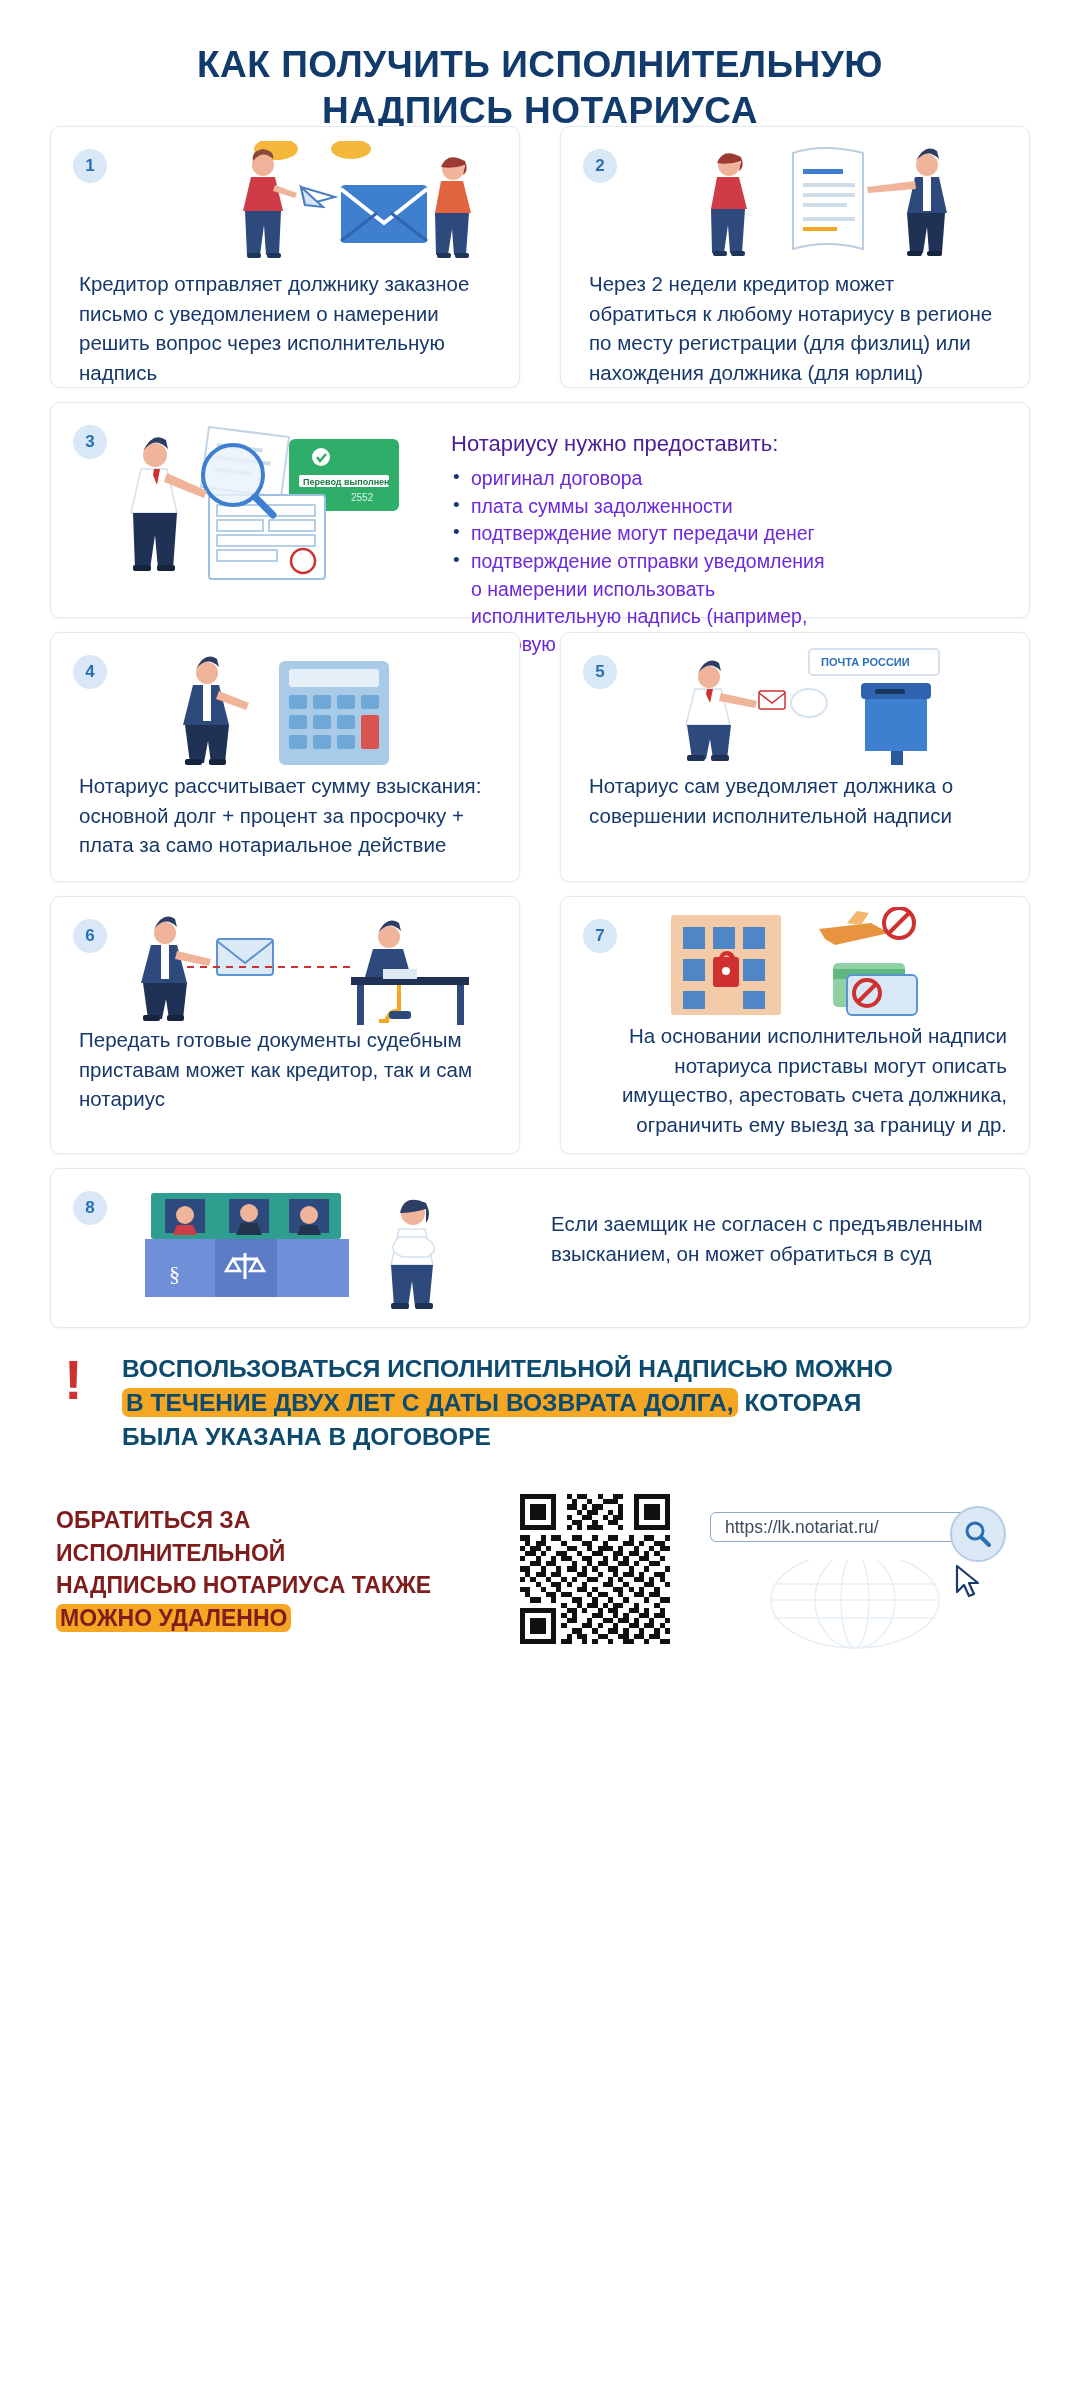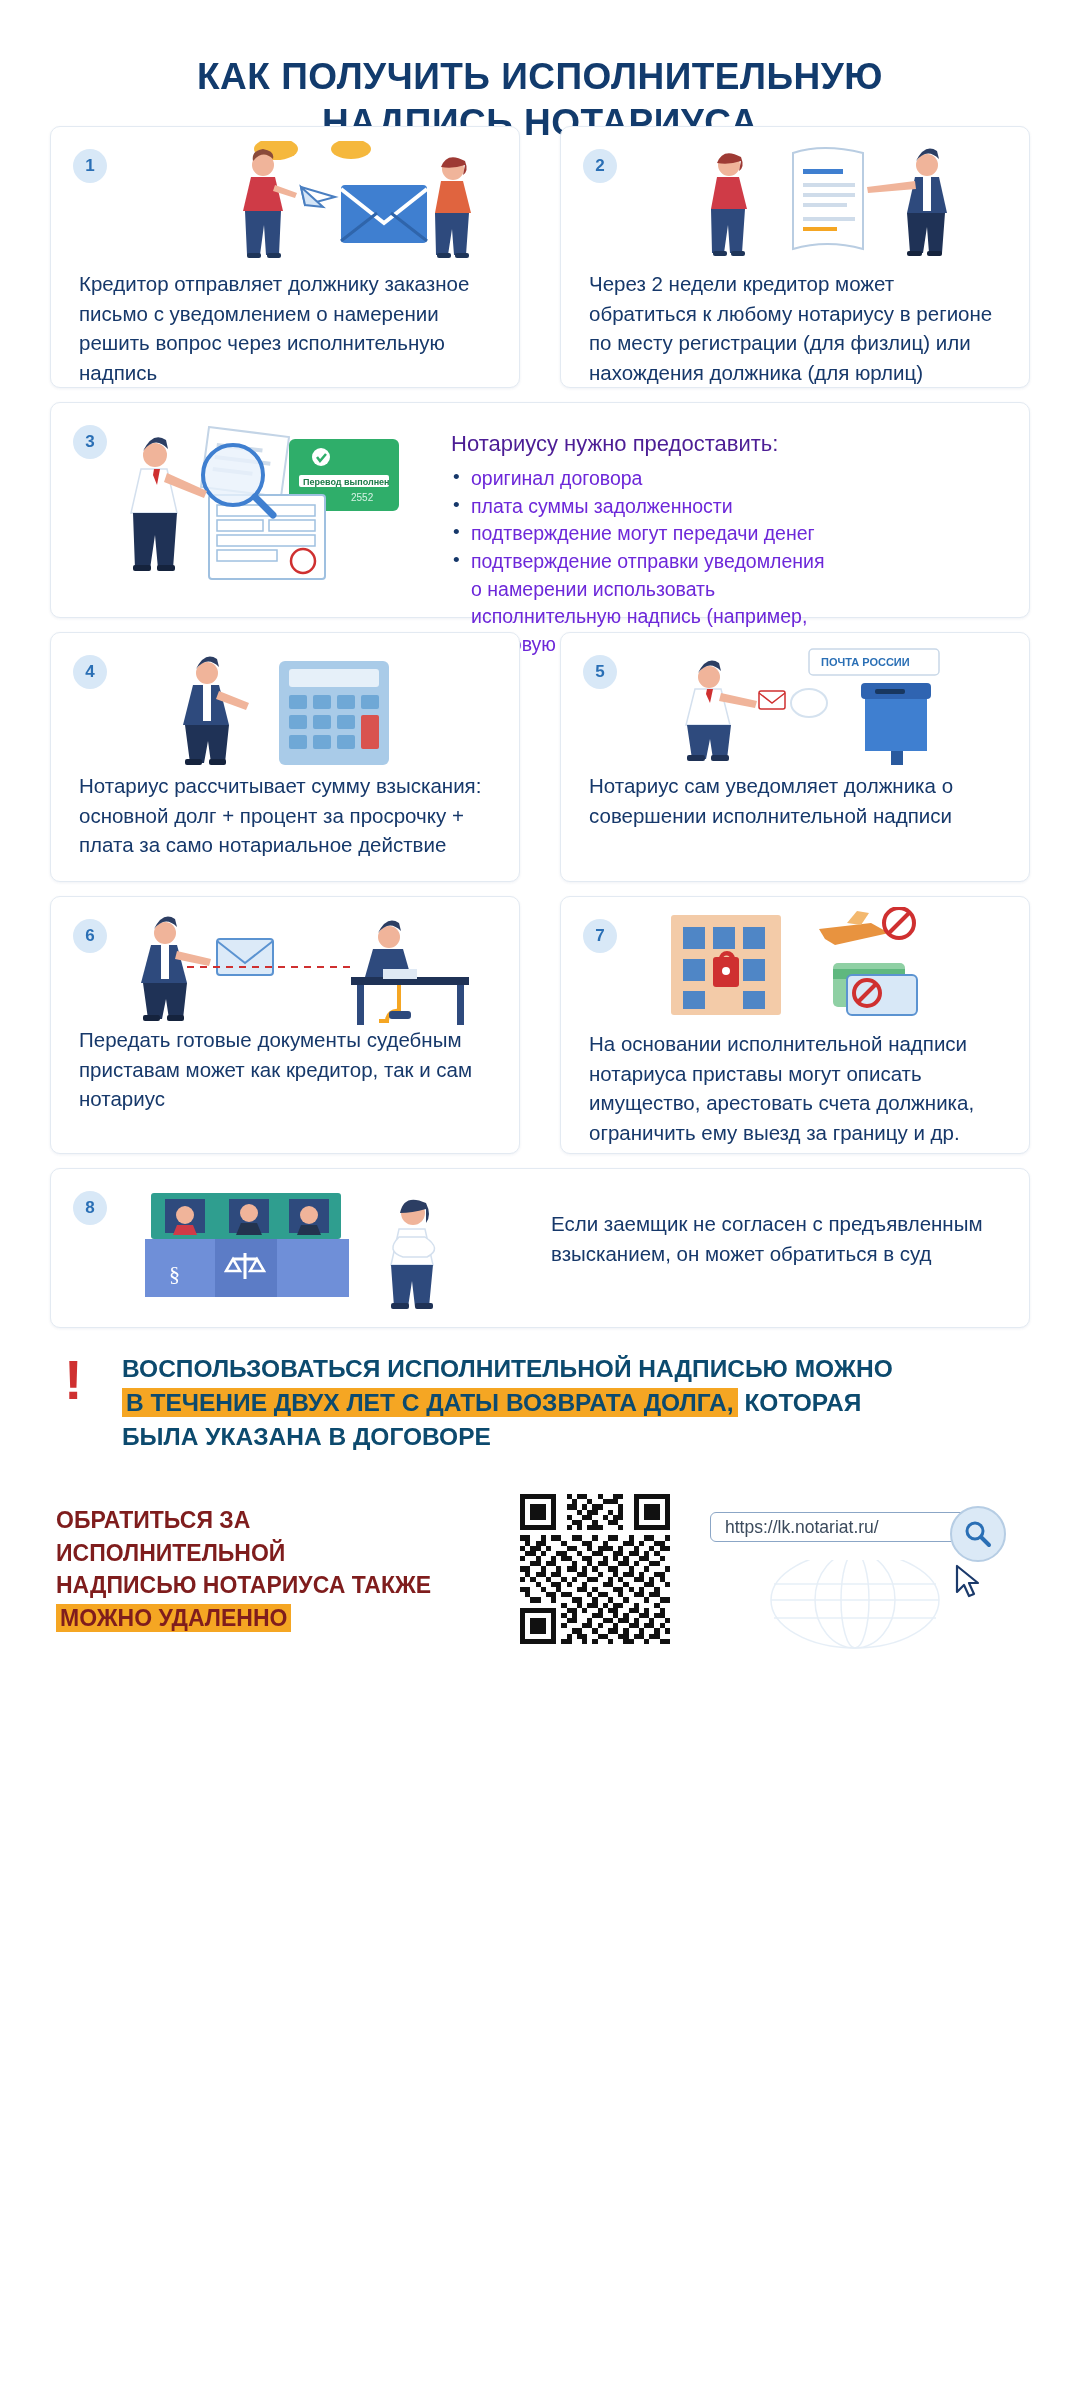--- a/index.html
+++ b/index.html
@@ -5,21 +5,21 @@
   * { box-sizing: border-box; }
   html, body { margin:0; padding:0; }
   body {
     width:1080px; height:2387px;
     background:#ffffff;
     font-family:"Liberation Sans", sans-serif;
     color:#1b3a6b;
     position:relative;
     overflow:hidden;
   }
-  .page { width:1080px; height:2387px; position:relative; padding:12px 50px; }
+  .page { width:1080px; height:2387px; position:relative; padding:0 50px; }
 
   
   .title {
     text-align:center;
     font-size:37px;
     font-weight:bold;
     letter-spacing:0.5px;
     color:#123b6d;
     line-height:1.25;
     padding-top:42px;
@@ -64,36 +64,36 @@
   
   #c4 { left:50px;  top:632px; width:470px; height:250px; }
   #c5 { left:560px; top:632px; width:470px; height:250px; }
   #c4 .cap { position:absolute; left:28px; top:138px; width:414px; }
   #c5 .cap { position:absolute; left:28px; top:138px; width:414px; }
 
   
   #c6 { left:50px;  top:896px; width:470px; height:258px; }
   #c7 { left:560px; top:896px; width:470px; height:258px; }
   #c6 .cap { position:absolute; left:28px; top:128px; width:414px; }
-  #c7 .cap { position:absolute; left:28px; top:132px; width:418px; }
+  #c7 .cap { position:absolute; left:28px; top:124px; width:418px;text-align:right; }
 
   
   #c8 { left:50px; top:1168px; width:980px; height:160px; }
   #c8 .cap { position:absolute; left:500px; top:40px; width:470px; }
 
   
   .bottom1 { position:absolute; left:50px; top:1352px; width:980px; }
   .bang {
     position:absolute; left:14px; top:4px;
     font-size:56px; font-weight:bold; color:#cf3030; line-height:0.85;
     letter-spacing:0;
   }
   .bl-lines { margin-left:72px; }
   .bl-lines div { font-size:24.5px; font-weight:bold; color:#0c4a6e; line-height:1.38; text-transform:uppercase; }
-  .hl { background:#f5a623; padding:1px 4px; }
+  .hl { background:#f5a623; padding:1px 4px;border-radius:7px; }
 
   
   .footer { position:absolute; left:50px; top:1498px; width:980px; height:160px; }
   .foot-text { position:absolute; left:6px; top:6px; width:420px; }
   .foot-text div { font-size:23px; font-weight:bold; color:#7f1d1d; line-height:1.42; text-transform:uppercase; }
   .qr { position:absolute; left:470px; top:-4px; width:150px; height:150px; }
   .urlbox {
     position:absolute; left:660px; top:14px; width:280px; height:30px;
     border:1.5px solid #8ba6c6; border-radius:6px; background:#fff;
     display:flex; align-items:center; padding:0 14px;

